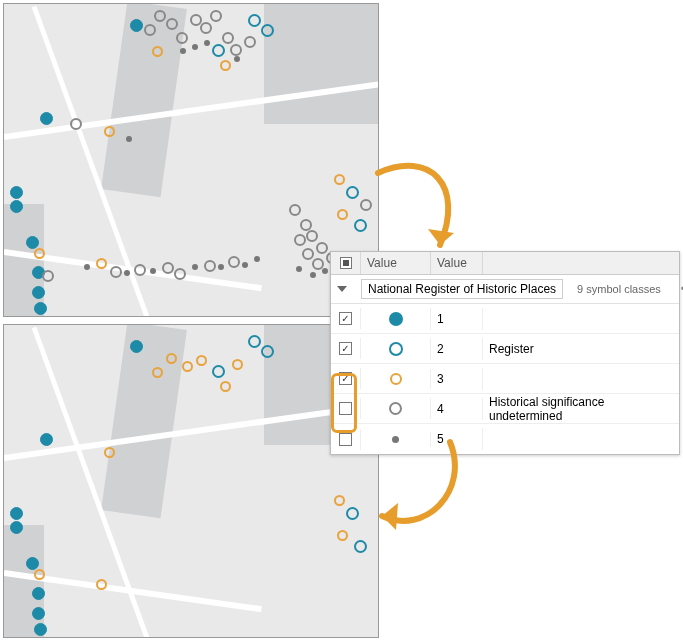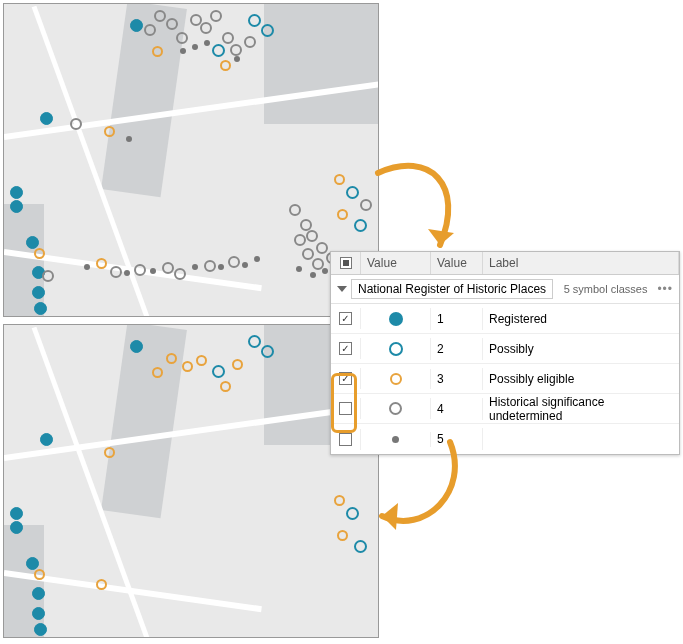--- a/index.html
+++ b/index.html
@@ -62,21 +62,21 @@
   .hdr-checkbox {
     width: 12px; height: 12px; border: 1px solid #777; background: #fff;
     display:inline-flex; align-items:center; justify-content:center;
   }
   .hdr-checkbox::after { content:''; width:6px; height:6px; background:#555; }
 
   .legend-titlebar {
     display: flex; align-items: center;
     padding: 4px 6px;
     border-bottom: 1px solid #e2e2e2;
-    gap: 4px;
+    gap: 14px;
   }
   .chev { width: 0; height: 0; border-left: 5px solid transparent; border-right: 5px solid transparent; border-top: 6px solid #666; }
   .layer-name {
     border: 1px solid #ccc;
     padding: 2px 6px;
     flex: 0 0 auto;
     background: #fff;
   }
   .classes-note { margin-left: auto; color: #666; font-size: 11px; margin-right: 6px; white-space: nowrap; }
   .dots { color: #888; letter-spacing: 1px; cursor: pointer; }
@@ -233,64 +233,61 @@
   <div class="pt teal-open" style="left:350px;top:215px;"></div>
 </div>
 
 <div class="legend">
   <div class="legend-header">
     <div class="col-check">
       <span class="hdr-checkbox"></span>
     </div>
     <div class="col-sym">Value</div>
     <div class="col-val">Value</div>
-    <div class="col-lab">Label</div>
   </div>
   <div class="legend-titlebar">
     <span class="chev"></span>
     <span class="layer-name">National Register of Historic Places</span>
-    <span class="classes-note">5 symbol classes</span>
+    <span class="classes-note">9 symbol classes</span>
     <span class="dots">•••</span>
   </div>
 
   <div class="legend-row">
     <div class="col-check">
         <span class="cb checked"></span>
       </div>
     <div class="col-sym">
         <div class="sym-wrap">
           <span class="sym sym1"></span>
         </div>
       </div>
     <div class="col-val">1</div>
-    <div class="col-lab">Registered</div>
   </div>
   <div class="legend-row">
     <div class="col-check">
         <span class="cb checked"></span>
       </div>
     <div class="col-sym">
         <div class="sym-wrap">
           <span class="sym sym2"></span>
         </div>
       </div>
     <div class="col-val">2</div>
-    <div class="col-lab">Possibly</div>
+    <div class="col-lab">Register</div>
   </div>
   <div class="legend-row">
     <div class="col-check">
         <span class="cb checked"></span>
       </div>
     <div class="col-sym">
         <div class="sym-wrap">
           <span class="sym sym3"></span>
         </div>
       </div>
     <div class="col-val">3</div>
-    <div class="col-lab">Possibly eligible</div>
   </div>
   <div class="legend-row">
     <div class="col-check">
         <span class="cb"></span>
       </div>
     <div class="col-sym">
         <div class="sym-wrap">
           <span class="sym sym4"></span>
         </div>
       </div>

